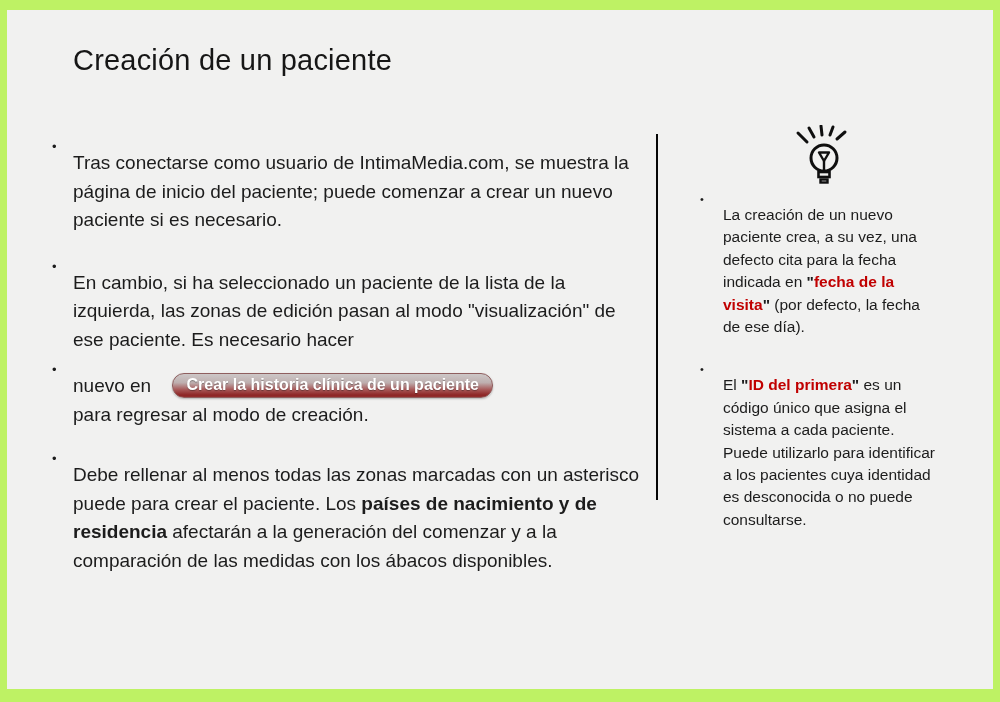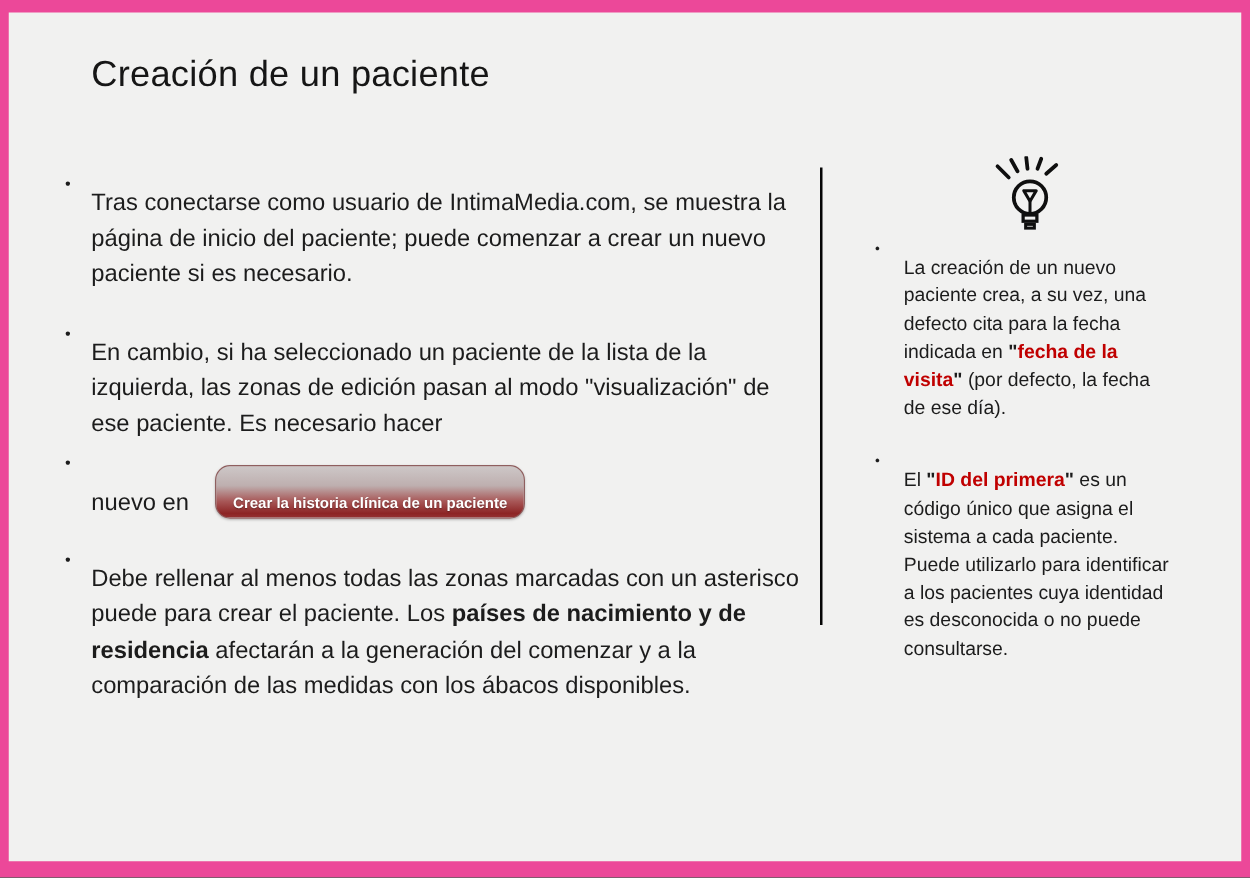--- a/index.html
+++ b/index.html
@@ -1,36 +1,36 @@
 <!DOCTYPE html>
 <html><head>
 <meta charset="utf-8">
 <style>
   html,body{margin:0;padding:0;background:#333;}
-  .frame{position:relative;width:1000px;height:702px;background:#ec4899;font-family:"Liberation Sans",sans-serif;overflow:hidden;}
+  .frame{position:relative;width:1000px;height:702px;background:#bef264;font-family:"Liberation Sans",sans-serif;overflow:hidden;}
   .slide{position:absolute;left:7px;right:7px;top:10px;bottom:13px;background:#f1f1f0;}
   .title{position:absolute;left:66px;top:34px;margin:0;font-size:29px;font-weight:400;color:#161616;letter-spacing:.2px;}
   .left-col{position:absolute;left:45px;top:123px;width:592px;font-size:19px;line-height:28.5px;color:#1c1c1c;}
   .right-col{position:absolute;left:693px;top:178px;width:238px;font-size:15.5px;line-height:22.4px;color:#1c1c1c;}
   .bullet-item{display:flex;margin:0 0 18px 0;}
   .left-col .bullet-item:nth-child(2){margin-bottom:2px;}
   .left-col .bullet-item:nth-child(3){margin-bottom:16px;}
   .left-col .bullet-item:nth-child(4){margin-bottom:0;}
   .right-col .bullet-item{margin-bottom:20px;}
   .bullet-marker{flex:0 0 21px;font-size:13px;}
   .right-col .bullet-marker{flex:0 0 23px;font-size:11px;}
   .bullet-content{flex:1 1 auto;margin-top:16px;}
   .bold{font-weight:bold;}
   .red{color:#c00000;}
   .divider{position:absolute;left:649px;top:124px;width:2px;height:366px;background:#060606;}
   .bulb{position:absolute;left:787px;top:115px;width:62px;height:66px;}
   .red-button{
-    display:inline-block;margin-left:16px;padding:23px 13px 6px;border-radius:12px;
+    display:inline-block;margin-left:16px;padding:5px 13px 6px;border-radius:12px;
     background:linear-gradient(180deg,#cdc7c7 0%,#beafaf 38%,#a85858 68%,#8d2525 92%,#943030 100%);
-    border:1px solid #8f5f5f;color:#fff;font-weight:bold;font-size:12px;line-height:12px;
+    border:1px solid #8f5f5f;color:#fff;font-weight:bold;font-size:16px;line-height:12px;
     vertical-align:2px;box-shadow:0 1px 2px rgba(0,0,0,.25);white-space:nowrap;
     text-shadow:0 1px 1px rgba(0,0,0,.35);
   }
 </style>
 </head>
 <body>
 
 <div class="frame">
   <div class="slide">
 
@@ -40,21 +40,21 @@
         <div class="bullet-item">
           <span class="bullet-marker">•</span>
           <span class="bullet-content"><span>Tras conectarse como usuario de IntimaMedia.com, se muestra la página de inicio del paciente; puede comenzar a crear un nuevo paciente si es necesario.</span></span>
         </div>
         <div class="bullet-item">
           <span class="bullet-marker">•</span>
           <span class="bullet-content"><span>En cambio, si ha seleccionado un paciente de la lista de la izquierda, las zonas de edición pasan al modo "visualización" de ese paciente. Es necesario hacer</span></span>
         </div>
         <div class="bullet-item">
           <span class="bullet-marker">•</span>
-          <span class="bullet-content"><span>nuevo en </span><span class="red-button">Crear la historia clínica de un paciente</span><br></span>
+          <span class="bullet-content"><span>nuevo en </span><span class="red-button">Crear la historia clínica de un paciente</span><br><span>para regresar al modo de creación.</span></span>
         </div>
         <div class="bullet-item">
           <span class="bullet-marker">•</span>
           <span class="bullet-content"><span>Debe rellenar al menos todas las zonas marcadas con un asterisco puede para crear el paciente. Los </span><span class="bold">países de nacimiento y de residencia</span><span> afectarán a la generación del comenzar y a la comparación de las medidas con los ábacos disponibles.</span></span>
         </div>
       </div>
 
     <div class="divider"></div>
 
     <div class="bulb">

